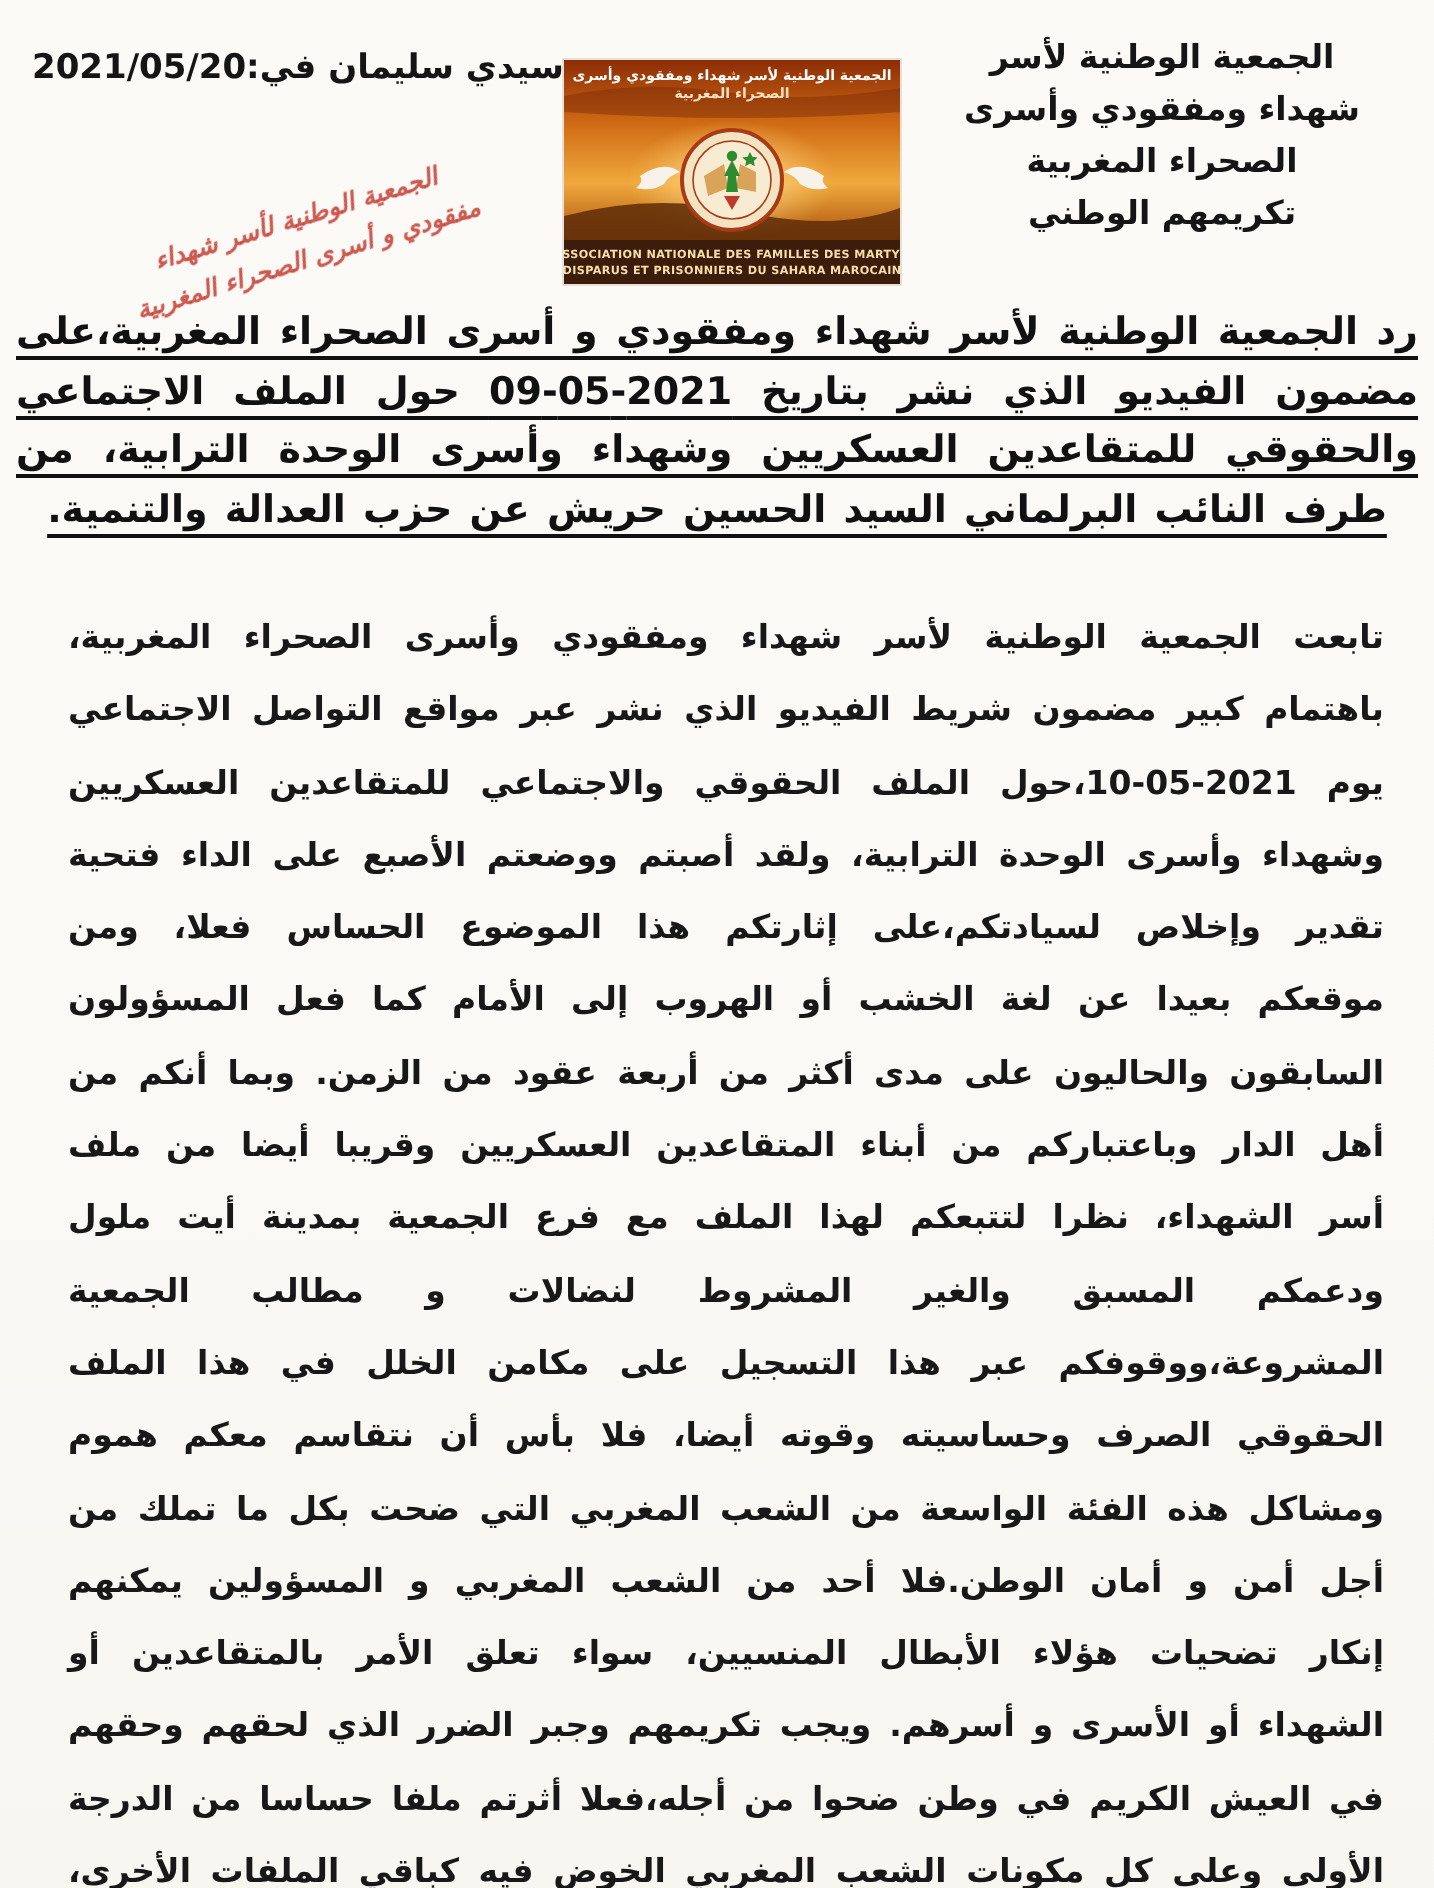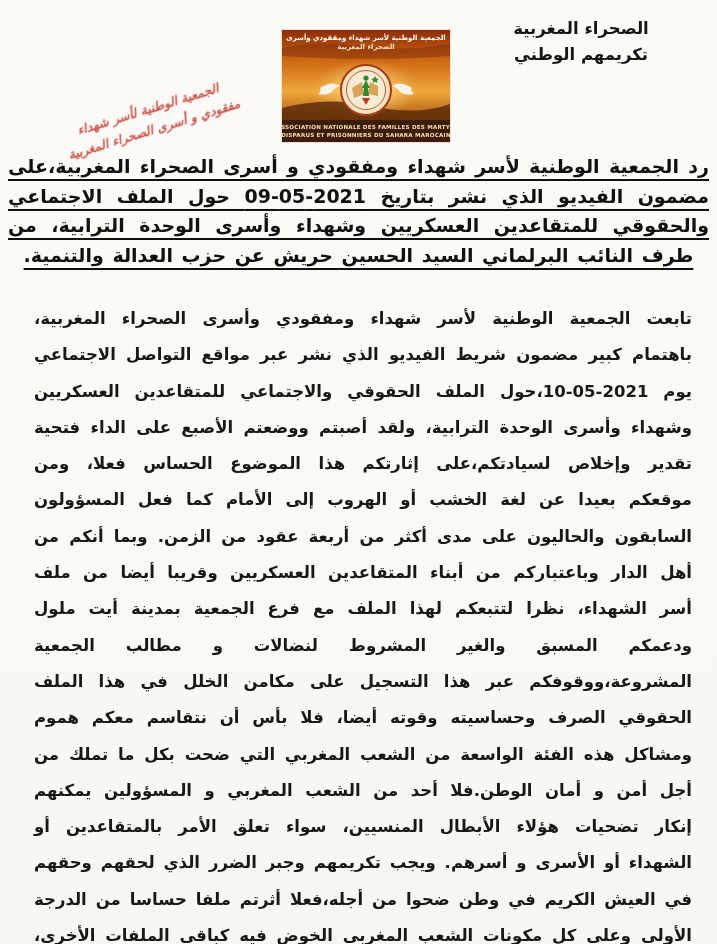--- a/index.html
+++ b/index.html
@@ -67,22 +67,25 @@
     font-weight:bold;font-size:16.5px;line-height:2.2;
     color:#181818;
     word-spacing:3px;
   }
 </style>
 </head>
 <body>
 
 <div class="page">
 
+  <div class="date-line">سيدي سليمان في:2021/05/20</div>
 
   <div class="org-block">
+    <div>الجمعية الوطنية لأسر</div>
+    <div>شهداء ومفقودي وأسرى</div>
     <div>الصحراء المغربية</div>
     <div>تكريمهم الوطني</div>
   </div>
 
   <div class="logo">
     <svg width="168" height="112" viewBox="0 0 168 112">
       <defs>
         <linearGradient id="sky" x1="0" y1="0" x2="0" y2="1">
           <stop offset="0" stop-color="#8c2d06"></stop>
           <stop offset="0.28" stop-color="#cf6a14"></stop>

